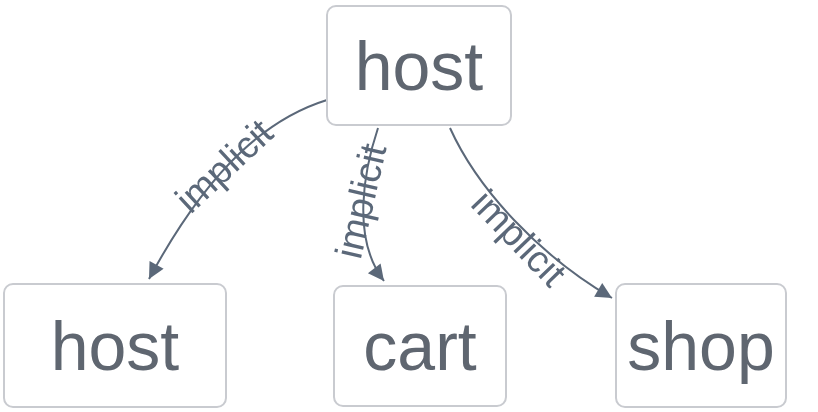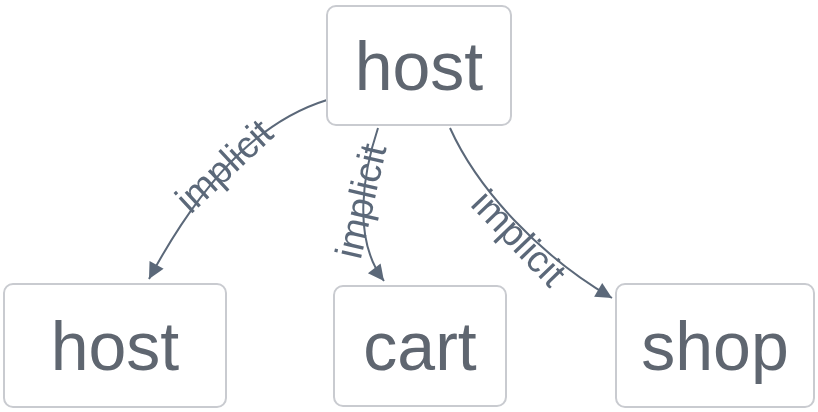--- a/index.html
+++ b/index.html
@@ -41,21 +41,21 @@
     align-items: center;
     justify-content: center;
     font-size: 68px;
     line-height: 1;
     color: var(--node-text-color, #5f6670);
     white-space: nowrap;
   }
   .node-host  { left: 326px; top: 5px;   width: 186px; height: 121px; }
   .node-about { left: 3px;   top: 283px; width: 224px; height: 125px; }
   .node-cart  { left: 333px; top: 285px; width: 174px; height: 122px; }
-  .node-shop  { left: 615px; top: 283px; width: 200px; height: 125px; }
+  .node-shop  { left: 615px; top: 283px; width: 172px; height: 125px; }
   .edge-label {
     position: absolute;
     font-size: 38px;
     line-height: 1;
     color: var(--edge-color, #5b6879);
     white-space: nowrap;
     transform: translate(-50%, -50%) rotate(var(--rot, 0deg));
     transform-origin: center center;
   }
   .edge-label-1 { left: 224px; top: 166px; --rot: -43deg; }

